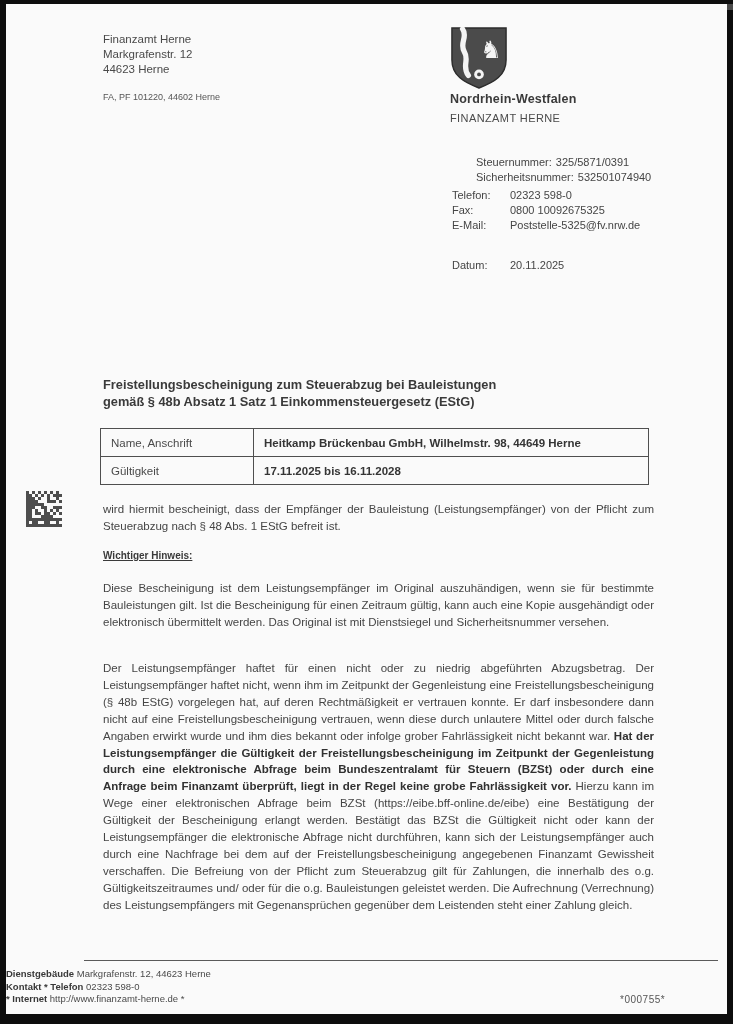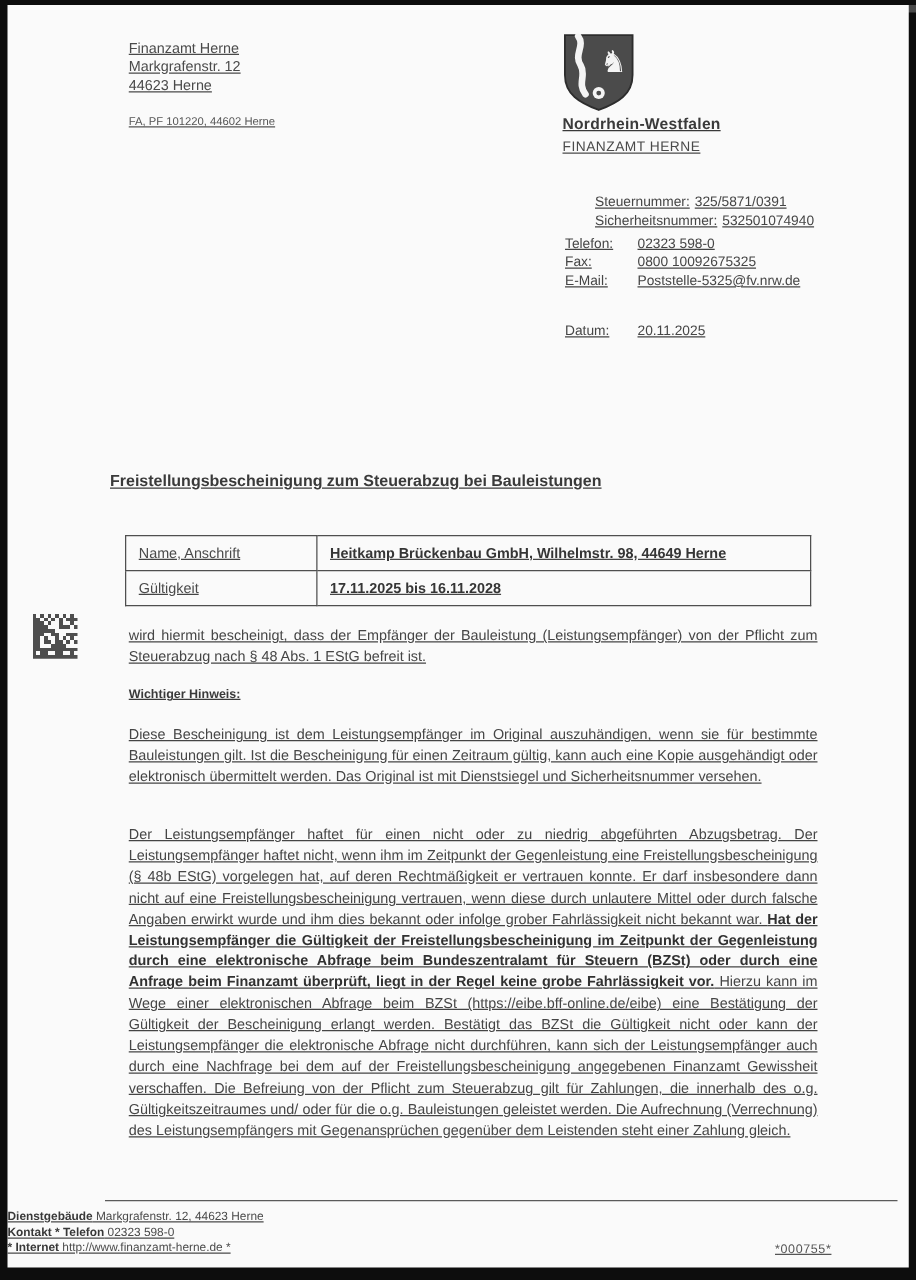--- a/index.html
+++ b/index.html
@@ -2,32 +2,32 @@
 <html><head>
 <meta charset="utf-8">
 <style>
   html,body{margin:0;padding:0;background:#2a2a2a;}
   .scan{position:relative;width:733px;height:1024px;background:#0d0d0d;overflow:hidden;
         font-family:"Liberation Sans","DejaVu Sans",sans-serif;}
   .page{position:absolute;left:6px;top:4px;right:6px;bottom:10px;background:#fafafa;color:#454545;}
   .regbar{position:absolute;width:28px;height:6px;background:#4a4a4a;top:4px;}
   .regbar.left{left:24px;}
   .regbar.right{right:0px;}
-  .abs{position:absolute;text-decoration:underline;}
+  .abs{position:absolute;}
   .sender{left:97px;top:28px;font-size:11.5px;line-height:15px;color:#4a4a4a;}
   .return-line{left:97px;top:88px;font-size:9px;color:#555;}
   .coat{left:444px;top:23px;}
   .state-name{left:444px;top:88px;font-size:12.5px;font-weight:bold;color:#3a3a3a;letter-spacing:.2px;}
   .office-name{left:444px;top:108px;font-size:11px;color:#4a4a4a;letter-spacing:.4px;}
   .numbers{left:470px;top:151px;font-size:11px;line-height:15px;}
   .numbers .val{margin-left:4px;}
   .contact{left:446px;top:184px;font-size:11px;line-height:15px;}
   .lv-row{display:grid;grid-template-columns:58px auto;}
   .datum{left:446px;top:255px;font-size:11px;}
-  .doc-title{left:82px;top:372px;font-size:12.8px;font-weight:bold;line-height:17px;color:#3a3a3a;}
+  .doc-title{left:97px;top:372px;font-size:12.8px;font-weight:bold;line-height:17px;color:#3a3a3a;}
   .cert-table{left:94px;top:424px;width:549px;border-collapse:collapse;font-size:11.5px;border-radius:26px;}
   .cert-table td{border:1.6px solid #4f4f4f;height:27px;padding:0 10px;vertical-align:middle;}
   .cert-table td.lbl{width:132px;color:#4a4a4a;font-weight:normal;}
   .cert-table td.val{font-weight:bold;color:#353535;}
   .barcode{left:20px;top:487px;}
   .certify{left:97px;top:497px;width:551px;font-size:11.5px;line-height:16.5px;text-align:justify;}
   .notice-head{left:97px;top:546px;font-size:10px;font-weight:bold;text-decoration:underline;color:#3a3a3a;}
   .para1{left:97px;top:576px;width:551px;font-size:11.5px;line-height:16.8px;text-align:justify;}
   .para2{left:97px;top:656px;width:551px;font-size:11.5px;line-height:16.9px;text-align:justify;}
   .para2 strong{color:#313131;}
@@ -89,20 +89,21 @@
       </div>
     </div>
 
     <div class="abs datum lv-row" style="width:200px">
       <span>Datum:</span>
       <span>20.11.2025</span>
     </div>
 
     <div class="abs doc-title">
       <div>Freistellungsbescheinigung zum Steuerabzug bei Bauleistungen</div>
+      <div>gemäß § 48b Absatz 1 Satz 1 Einkommensteuergesetz (EStG)</div>
     </div>
 
     <table class="abs cert-table">
       <tbody>
           <tr>
         <td class="lbl">Name, Anschrift</td>
         <td class="val">Heitkamp Brückenbau GmbH, Wilhelmstr. 98, 44649 Herne</td>
       </tr>
       <tr>
         <td class="lbl">Gültigkeit</td>

